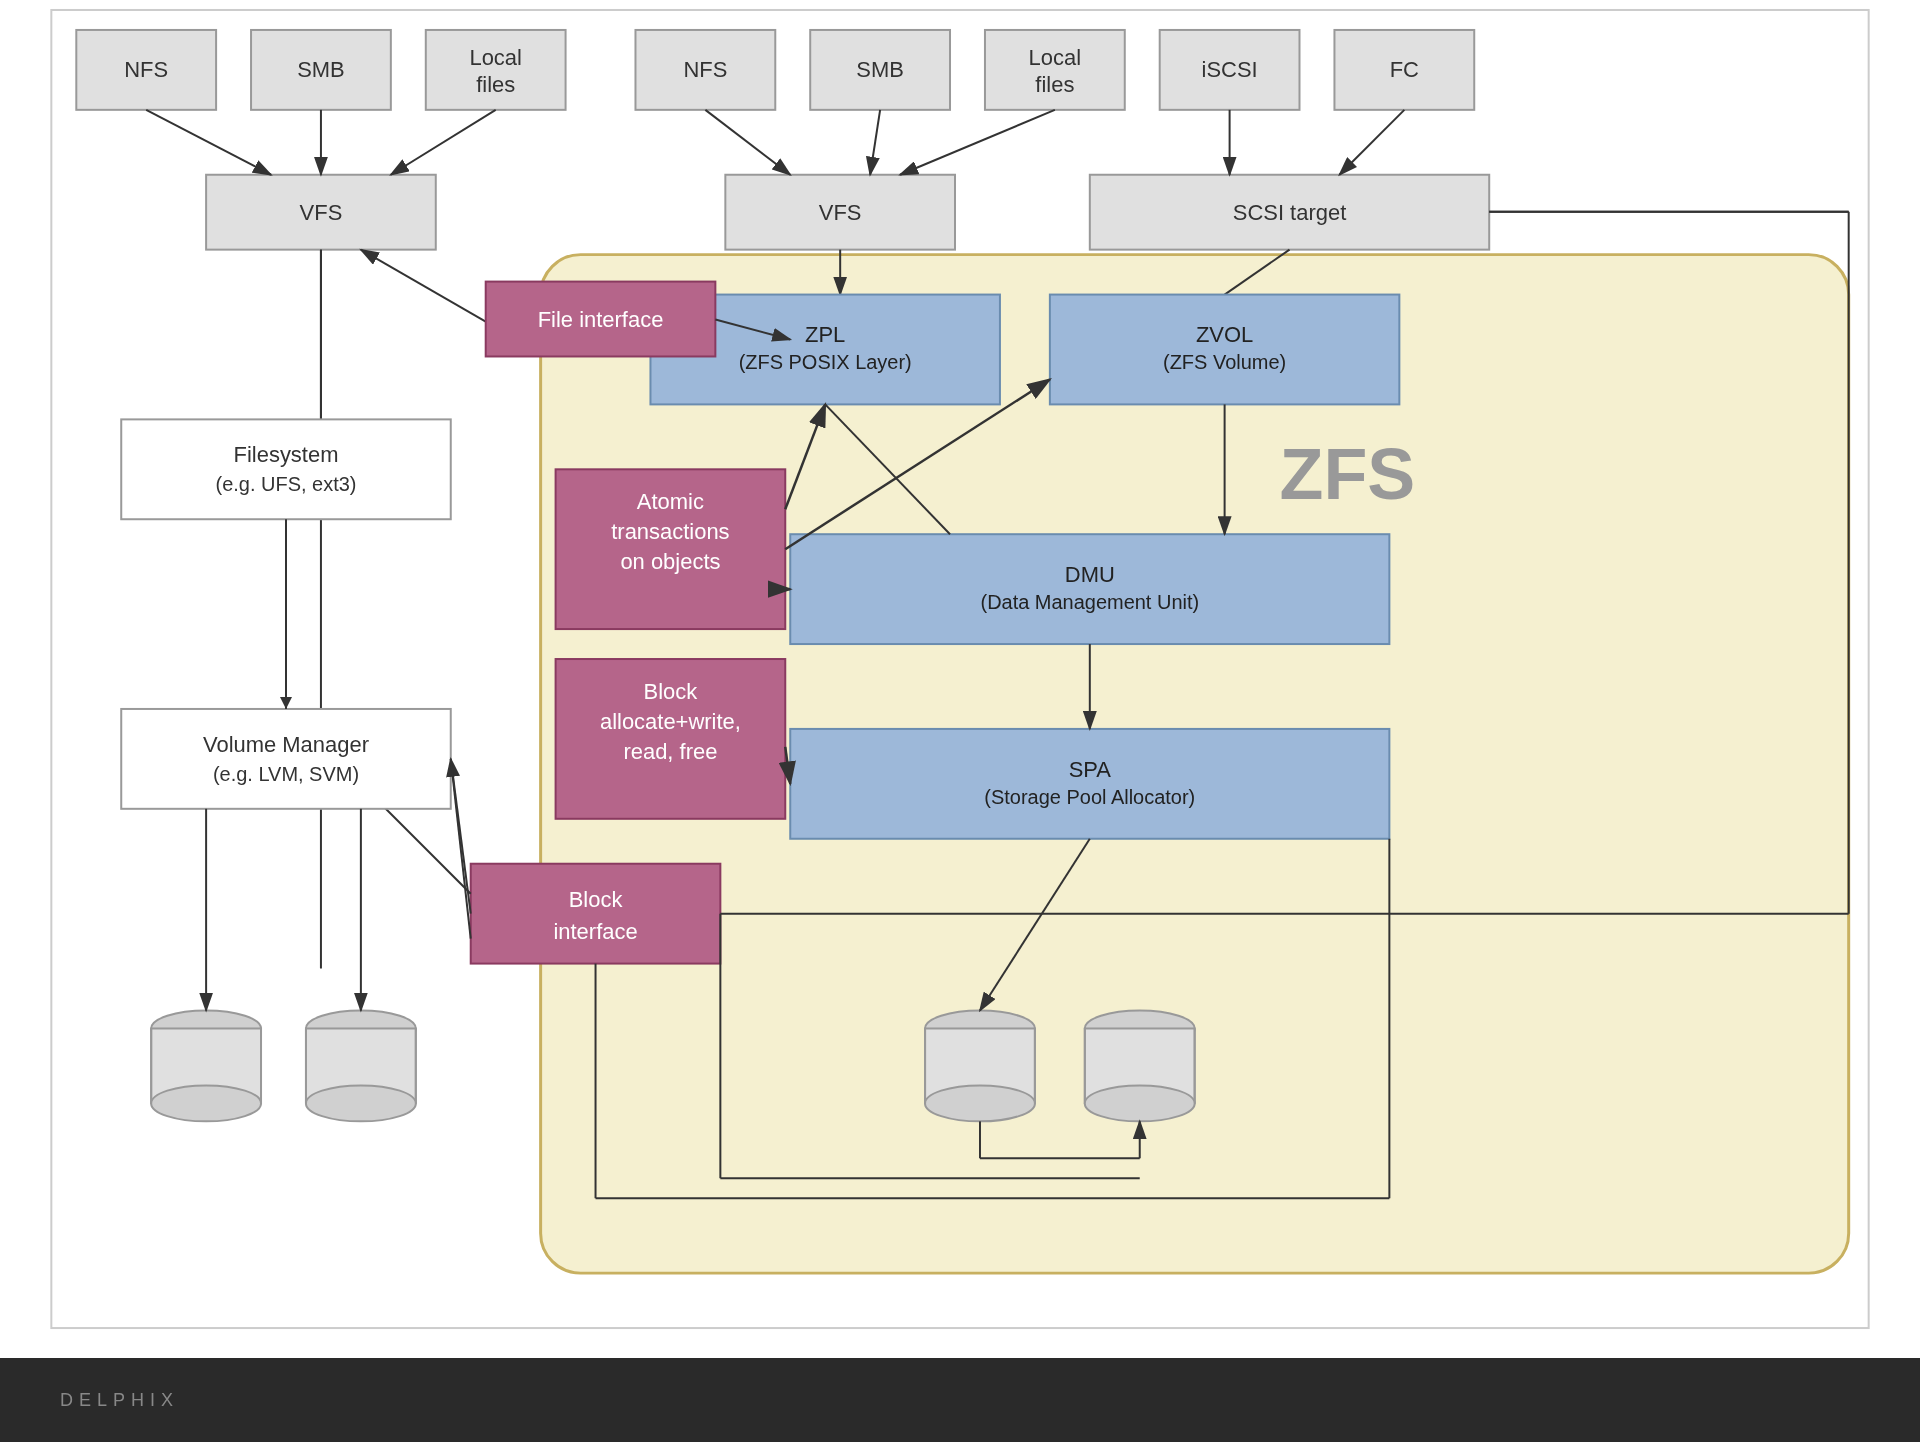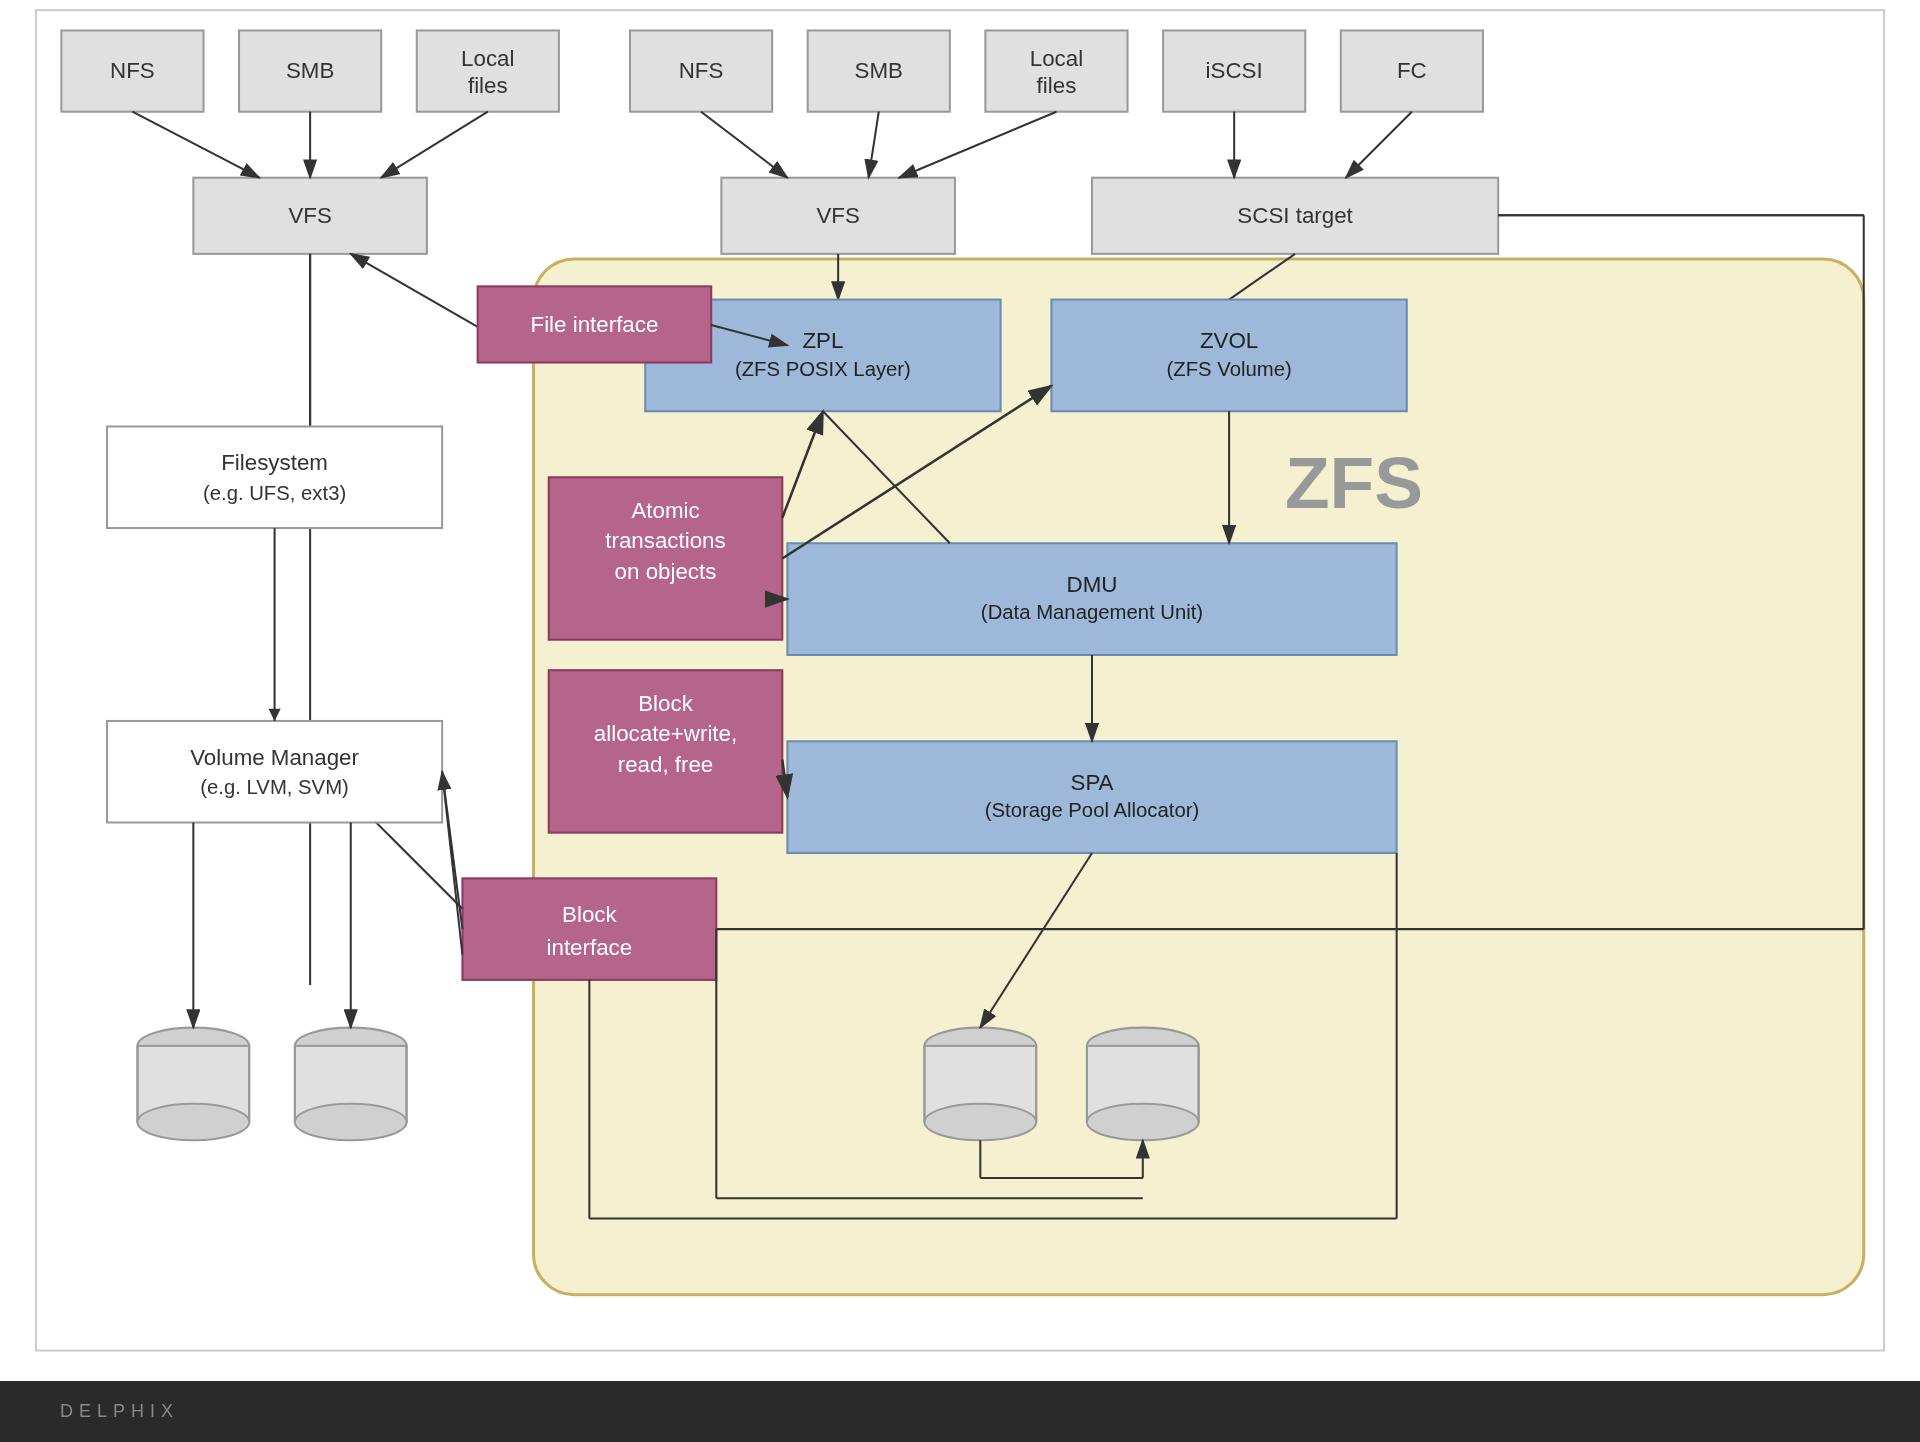--- a/index.html
+++ b/index.html
@@ -14,21 +14,21 @@
     }
 
     .main-area {
       flex: 1;
       background: white;
       position: relative;
       overflow: hidden;
     }
 
     .footer {
-      height: 61px;
+      height: 84px;
       background: #2a2a2a;
       display: flex;
       align-items: center;
       padding: 0 60px;
     }
 
     .footer-logo {
       color: #888;
       font-size: 18px;
       letter-spacing: 6px;

